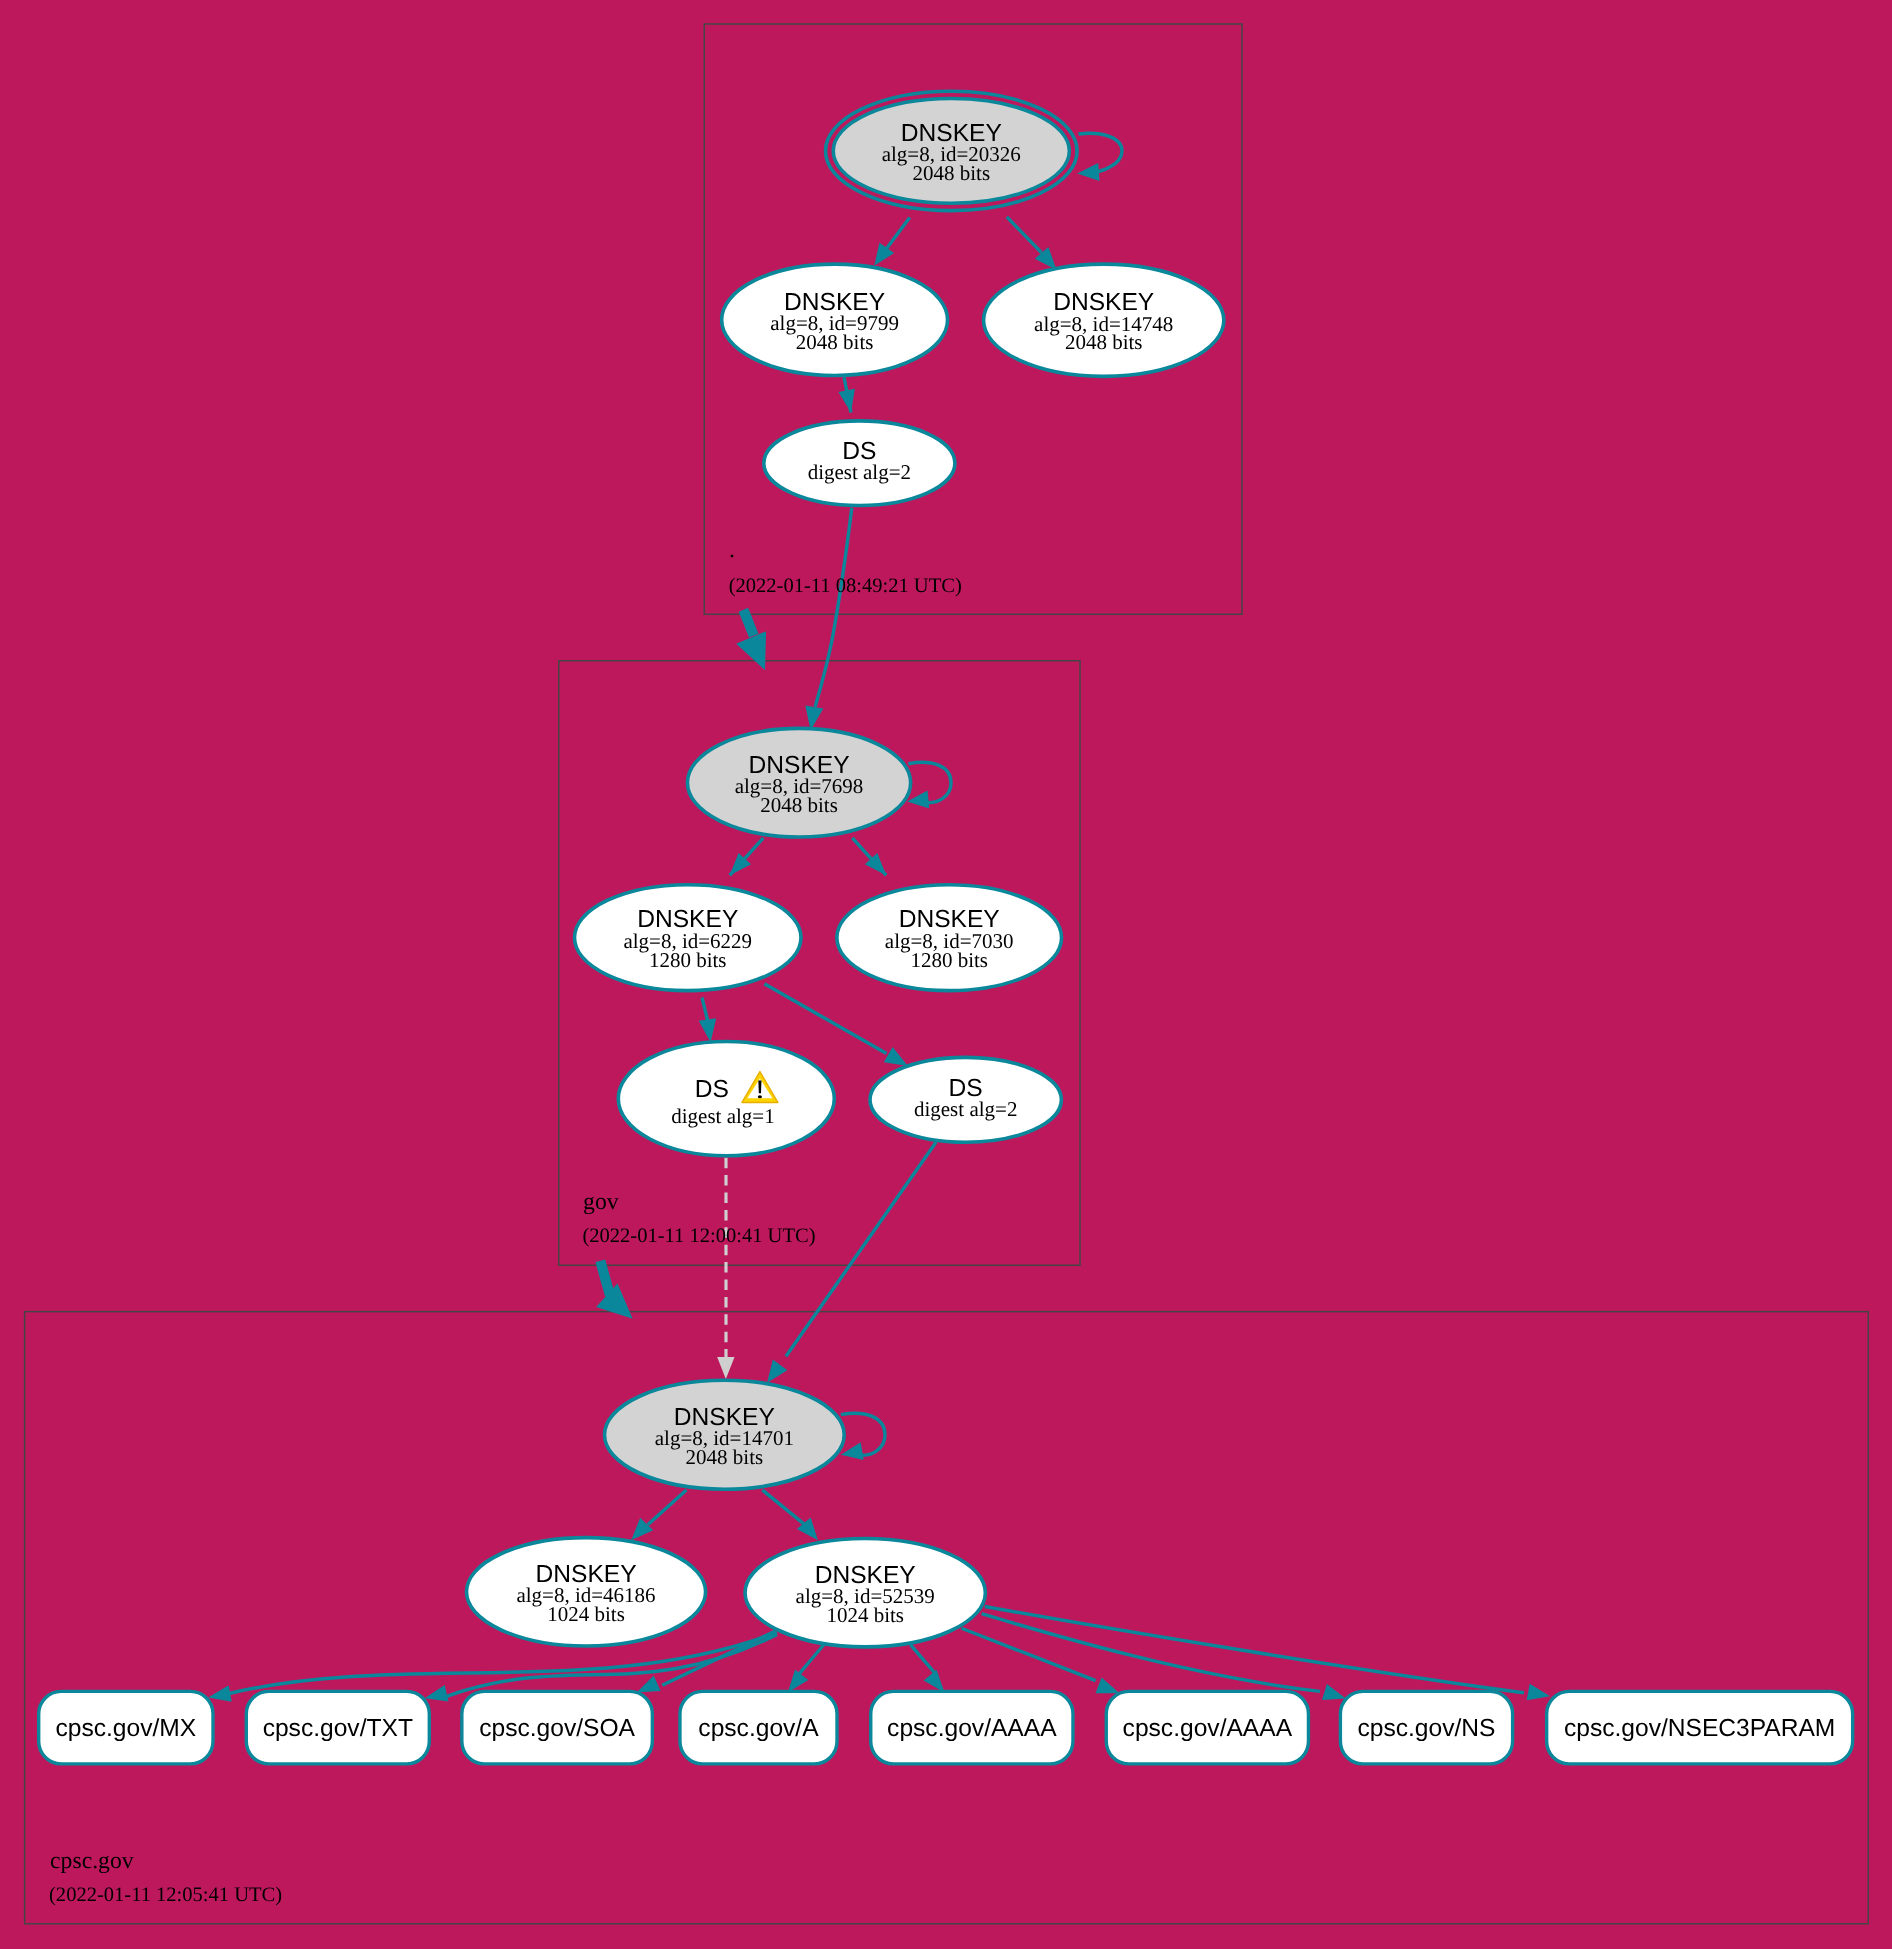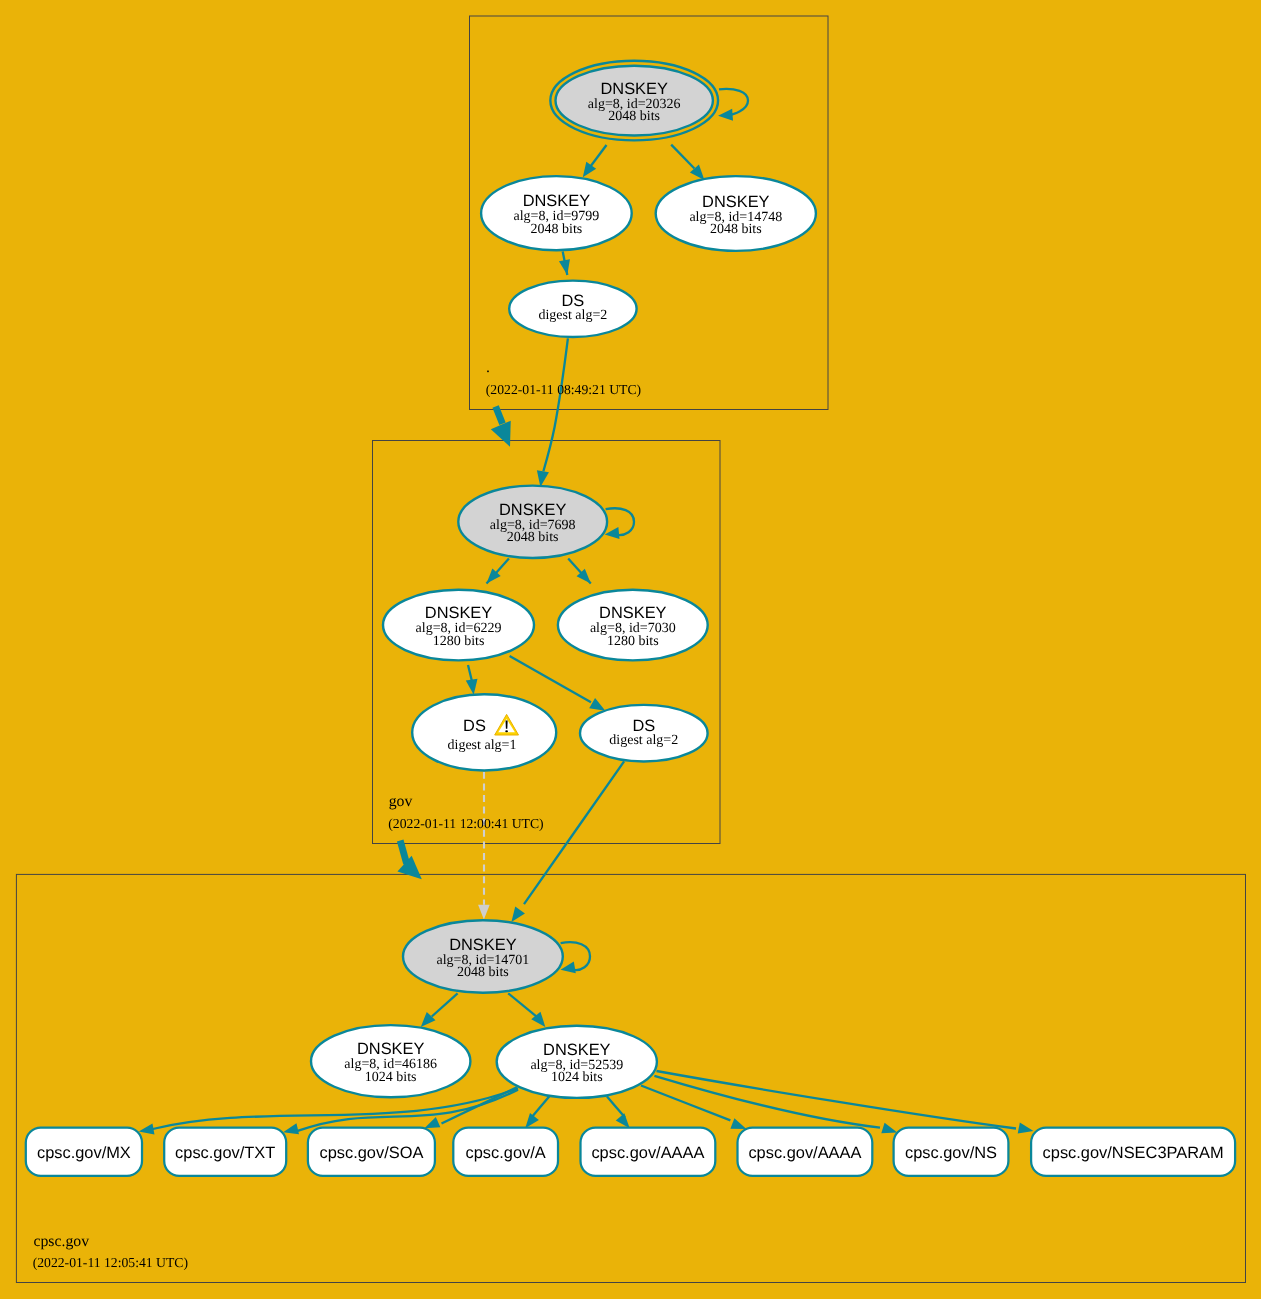--- a/index.html
+++ b/index.html
@@ -1,19 +1,19 @@
 <!DOCTYPE html>
 <html><head>
 <meta charset="utf-8">
 <title>DNSSEC authentication chain</title>
 <style>
   html,body{margin:0;padding:0;background:#ffffff;}
   body{width:1261px;height:1299px;overflow:hidden;
        font-family:"Liberation Sans",sans-serif;}
-  #stage{position:relative;width:1261px;height:1299px;background:#eab308;
+  #stage{position:relative;width:1261px;height:1299px;background:#be185d;
          will-change:transform;transform:translateZ(0);}
   svg#graph{position:absolute;left:0;top:0;width:1261px;height:1299px;display:block;
             shape-rendering:geometricPrecision;}
   .cluster-box{fill:none;stroke:#444444;stroke-width:1;}
   .node-ell{stroke:#0a879a;stroke-width:2.4;}
   .rbox{fill:#ffffff;stroke:#0a879a;stroke-width:2.25;}
   .edge{fill:none;stroke:#0a879a;stroke-width:2.3;stroke-linecap:butt;}
   .edge-thick{fill:none;stroke:#0a879a;stroke-width:6.8;stroke-linecap:butt;}
   .edge-dash{fill:none;stroke:#cfcfcf;stroke-width:2.1;stroke-dasharray:7.0 4.6;}
   .ah{fill:#0a879a;stroke:none;}

